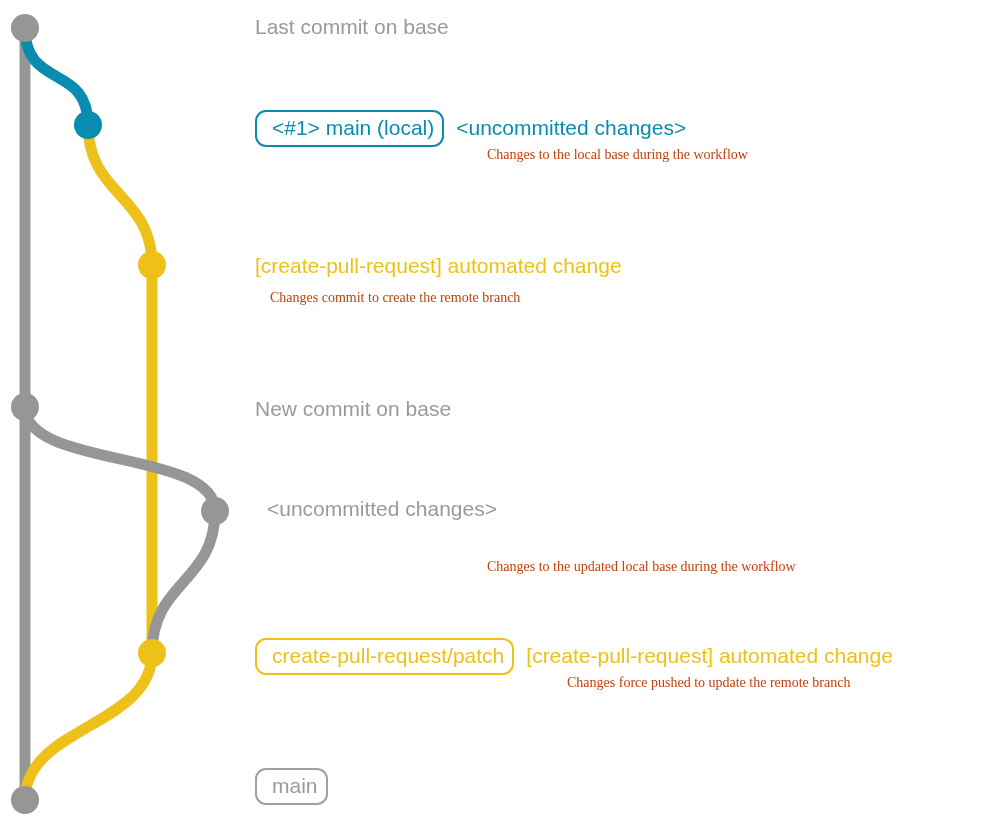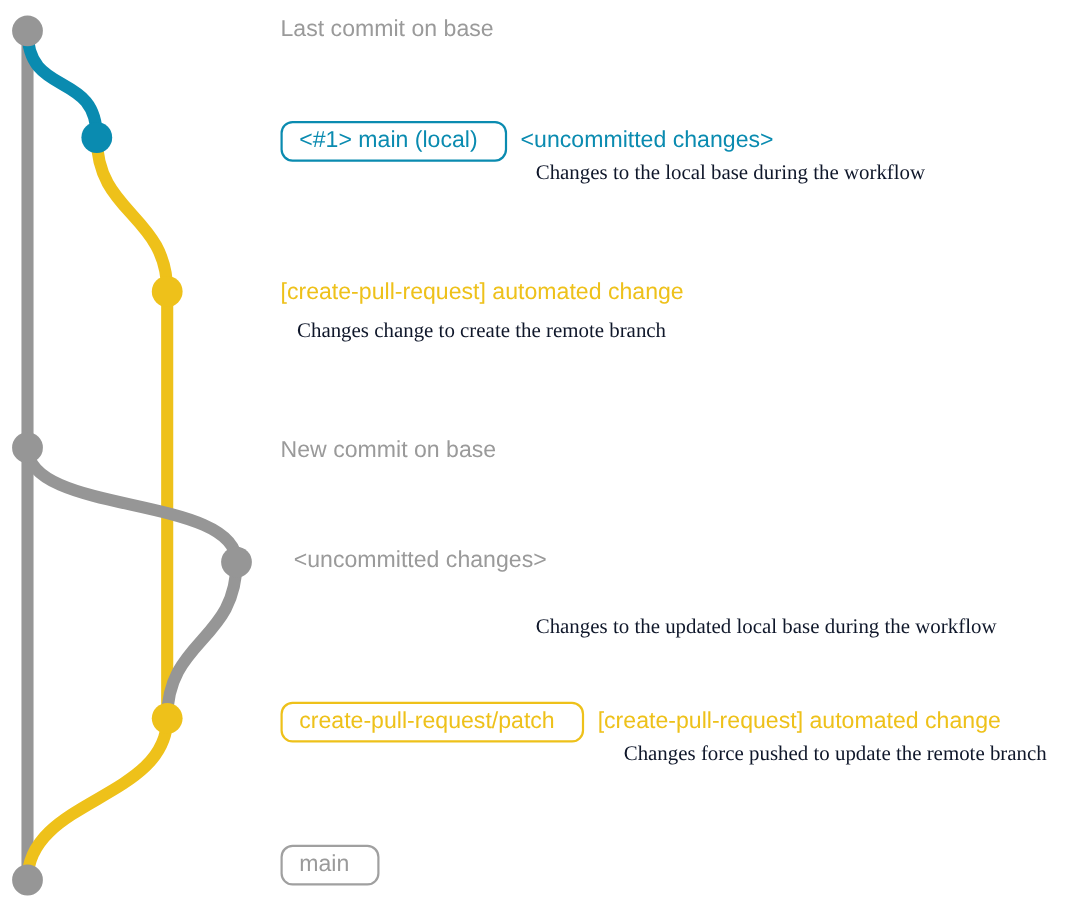--- a/index.html
+++ b/index.html
@@ -35,21 +35,21 @@
   }
   .row {
     position: absolute;
     display: flex;
     align-items: baseline;
   }
   .badge {
     display: inline-block;
     border: 2px solid #999999;
     border-radius: 11px;
-    padding: 5px 25px 7px 15px;
+    padding: 5px 8px 7px 15px;
     font-size: 21px;
     line-height: 1;
     white-space: nowrap;
     font-family: "Liberation Sans", sans-serif;
     background: transparent;
   }
   .badge.blue   { border-color: #0a8bb0; color: #0a8bb0; }
   .badge.gray   { border-color: #a0a0a0; color: #9a9a9a; }
   .badge.yellow { border-color: #eec11a; color: #eec11a; }
 
@@ -59,23 +59,23 @@
     white-space: nowrap;
     font-family: "Liberation Sans", sans-serif;
   }
   .commit-msg.blue   { color: #0a8bb0; }
   .commit-msg.gray   { color: #9a9a9a; }
   .commit-msg.yellow { color: #eec11a; }
 
   .note {
     position: absolute;
     font-family: "Liberation Serif", serif;
-    font-size: 19px;
+    font-size: 14px;
     line-height: 1;
-    color: #0f172a;
+    color: #c2410c;
     white-space: nowrap;
   }
   .badge-gap { width: 12px; display: inline-block; }
 </style>
 </head>
 <body>
 
 <div id="canvas">
 
   <svg id="graph-svg" viewBox="0 0 981 827" xmlns="http://www.w3.org/2000/svg">
@@ -106,21 +106,21 @@
       </div>
       <div class="row" style="left: 255px; top: 110px;">
         <span class="badge blue">&lt;#1&gt; main (local)</span>
         <span class="badge-gap"></span>
         <span class="commit-msg blue">&lt;uncommitted changes&gt;</span>
       </div>
       <div class="note" style="left: 487px; top: 148px;">Changes to the local base during the workflow</div>
       <div class="row" style="left: 255px; top: 255px;">
         <span class="commit-msg yellow">[create-pull-request] automated change</span>
       </div>
-      <div class="note" style="left: 270px; top: 291px;">Changes change to create the remote branch</div>
+      <div class="note" style="left: 270px; top: 291px;">Changes commit to create the remote branch</div>
       <div class="row" style="left: 255px; top: 398px; text-align: right;">
         <span class="commit-msg gray">New commit on base</span>
       </div>
       <div class="row" style="left: 255px; top: 498px;">
         <span class="badge-gap"></span>
         <span class="commit-msg gray">&lt;uncommitted changes&gt;</span>
       </div>
       <div class="note" style="left: 487px; top: 560px;">Changes to the updated local base during the workflow</div>
       <div class="row" style="left: 255px; top: 638px;">
         <span class="badge yellow">create-pull-request/patch</span>

